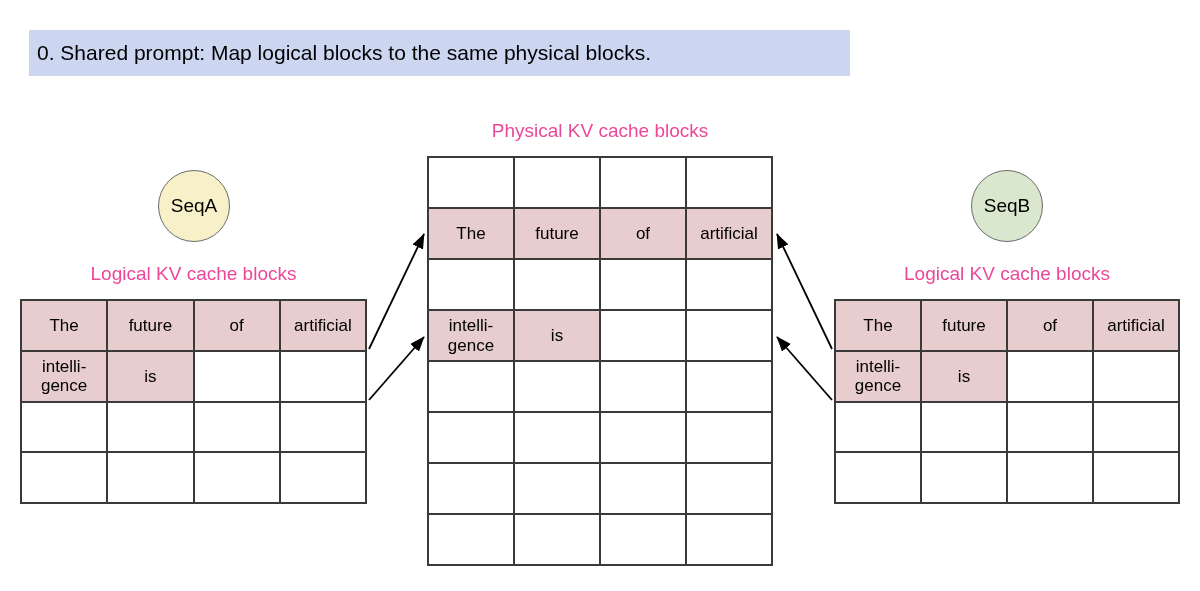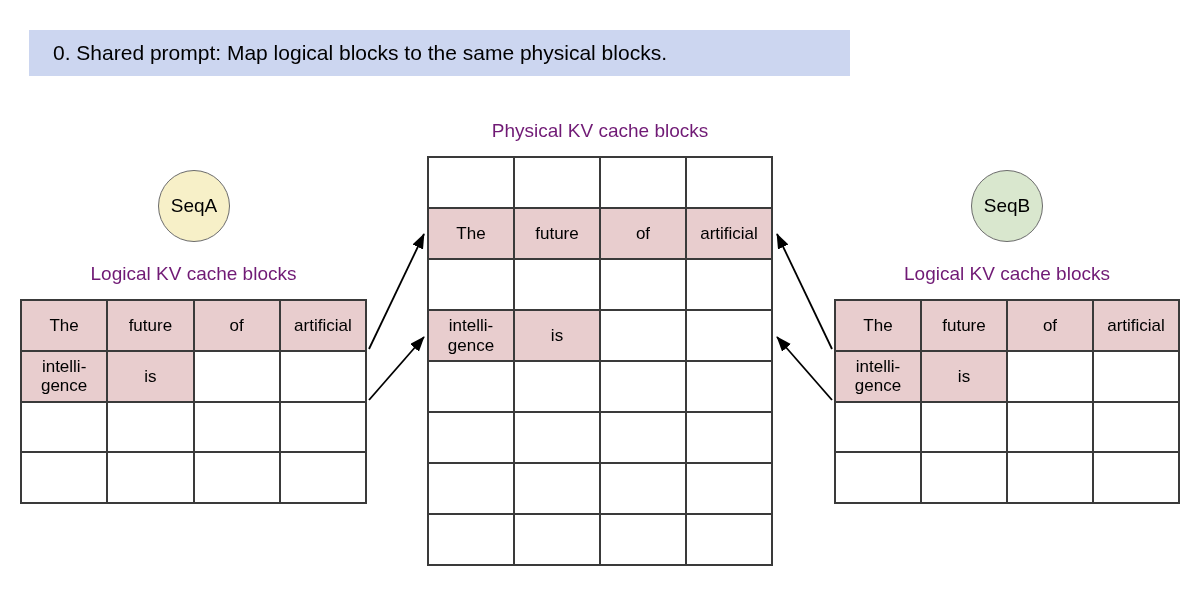--- a/index.html
+++ b/index.html
@@ -23,36 +23,36 @@
   #banner {
     position: absolute;
     left: 29px;
     top: 30px;
     width: 821px;
     height: 46px;
     background: #ccd6f0;
     display: flex;
     align-items: center;
     box-sizing: border-box;
-    padding-left: 24px;
+    padding-left: 8px;
   }
   #banner .banner-text {
     font-size: 21px;
     line-height: 1.1;
     color: #000;
     white-space: nowrap;
   }
 
   
   .caption {
     position: absolute;
     font-size: 19px;
     text-align: center;
     white-space: nowrap;
-    color: #701a75;
+    color: #ec4899;
   }
   #caption-physical { left: 427px; top: 120px; width: 346px; }
   #caption-logical-a { left: 20px;  top: 263px; width: 347px; }
   #caption-logical-b { left: 834px; top: 263px; width: 346px; }
 
   
   .seq-circle {
     position: absolute;
     width: 72px;
     height: 72px;

